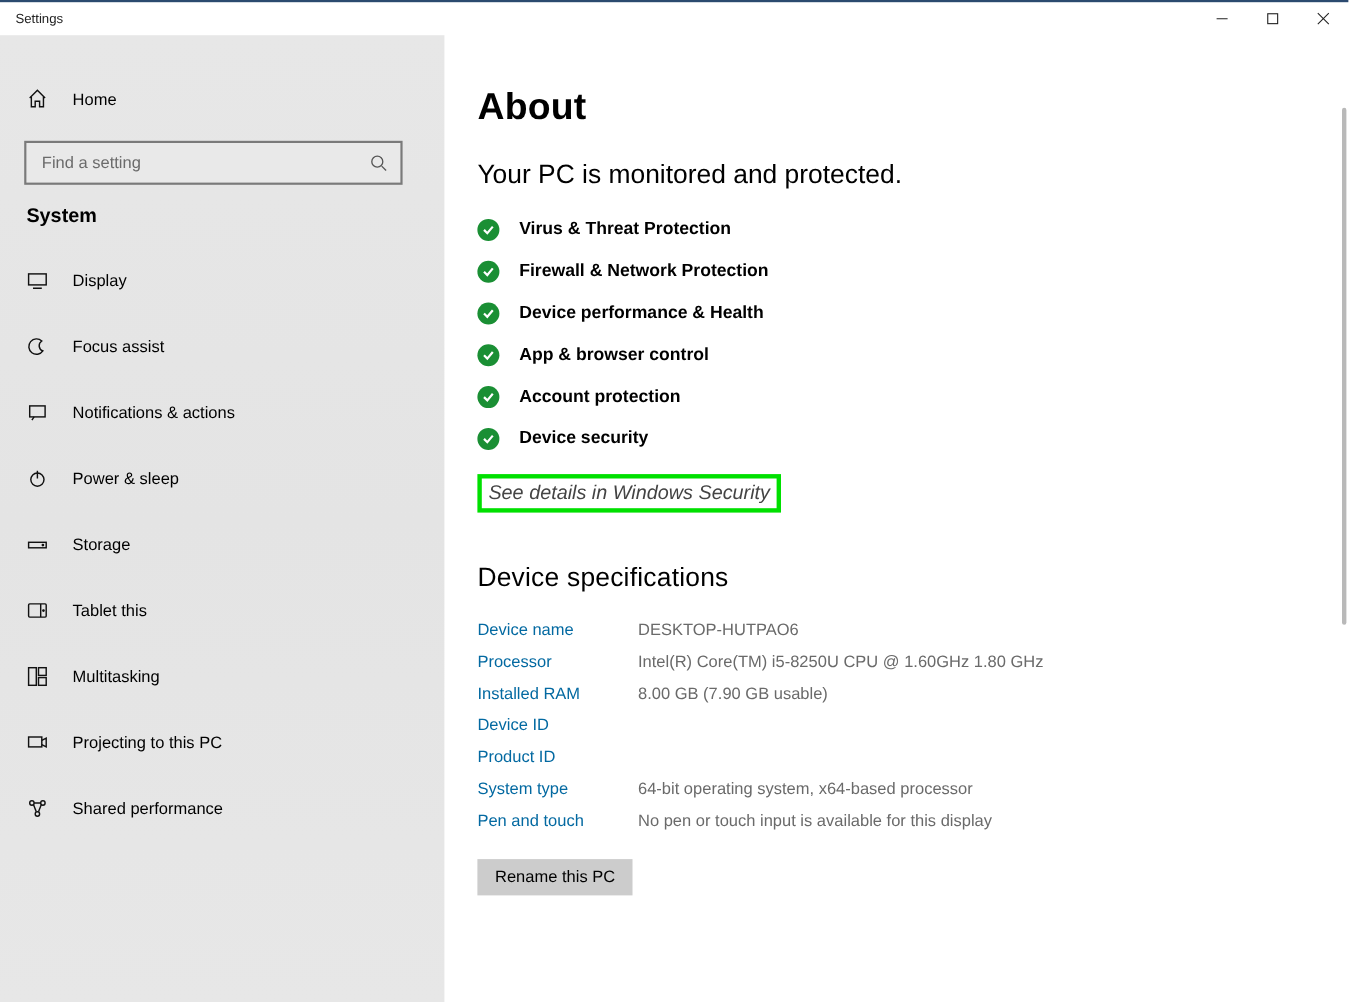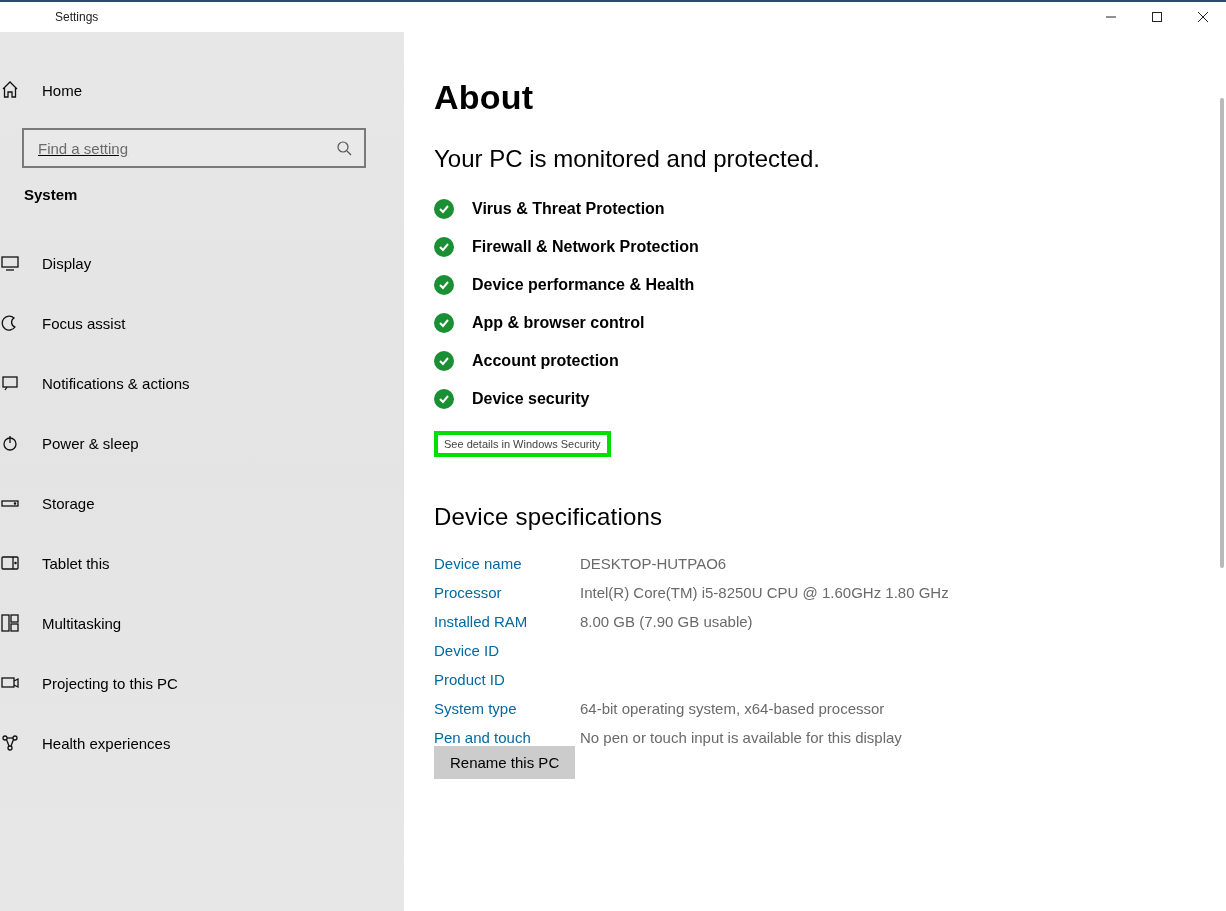--- a/index.html
+++ b/index.html
@@ -1,47 +1,47 @@
 <!DOCTYPE html>
 <html><head>
 <meta charset="utf-8">
 <style>
   html,body{margin:0;padding:0;height:100%;font-family:"Segoe UI",Arial,sans-serif;background:#fff;color:#000;}
   .window{width:1226px;height:911px;position:relative;border-top:2px solid #2b4a6f;overflow:hidden;}
   .titlebar{height:30px;display:flex;align-items:center;justify-content:space-between;font-size:12px;}
-  .titlebar-left{padding-left:14px;color:#222;margin-left:41px;}
+  .titlebar-left{padding-left:14px;color:#222;}
   .titlebar-right{display:flex;}
   .winbtn{width:46px;height:30px;display:flex;align-items:center;justify-content:center;cursor:pointer;}
   .winbtn svg{display:block;}
   .body{display:flex;height:calc(100% - 30px);}
   .sidebar{width:404px;height:100%;background:linear-gradient(180deg,#e7e7e7 0%, #e4e4e4 50%, #e7e7e7 100%);box-sizing:border-box;padding-top:34px;}
-  .home-row,.nav-item{display:flex;align-items:center;height:44px;gap:22px;font-size:15px;cursor:pointer;}
+  .home-row,.nav-item{display:flex;align-items:center;height:44px;padding-left:24px;gap:22px;font-size:15px;cursor:pointer;}
   .home-row{height:48px;margin-bottom:14px;}
   .nav-icon{width:20px;height:20px;display:flex;align-items:center;justify-content:center;color:#111;}
   .nav-icon svg{display:block;}
-  .search-wrap{margin:0 38px 18px 22px;text-decoration:underline;}
+  .search-wrap{margin:0 38px 18px 22px;}
   .search-box{display:flex;align-items:center;height:36px;border:2px solid #7a7a7a;background:#e9e9e9;padding:0 10px 0 12px;}
   .search-box input{flex:1;border:none;outline:none;background:transparent;font-size:15px;color:#555;}
   .search-box input::placeholder{color:#6b6b6b;}
-  .section-label{padding:0 0 6px 24px;font-weight:600;font-size:15px;margin-bottom:32px;}
+  .section-label{padding:0 0 6px 24px;font-weight:600;font-size:18px;margin-bottom:20px;}
   .nav-list{display:flex;flex-direction:column;gap:16px;}
   .main{flex:1;position:relative;overflow:hidden;}
   .main-scroll{position:absolute;inset:0;overflow:hidden;}
   .content{padding:46px 0 0 30px;width:820px;}
   h1{font-weight:600;font-size:34px;margin:0 0 28px 0;letter-spacing:0.2px;}
   h2{font-weight:400;font-size:24px;margin:0 0 26px 0;}
   h3{font-weight:400;font-size:24px;margin:46px 0 24px 0;letter-spacing:0.2px;}
   .status-list{display:flex;flex-direction:column;gap:18px;margin-bottom:22px;}
   .status-row{display:flex;align-items:center;gap:18px;font-weight:600;font-size:16px;}
   .check{width:20px;height:20px;border-radius:50%;background:#1a8f34;display:flex;align-items:center;justify-content:center;}
-  .link-highlight{display:inline-block;border:4px solid #00e000;padding:3px 6px;font-size:11px;color:#444;cursor:pointer;}
+  .link-highlight{display:inline-block;border:4px solid #00e000;padding:3px 6px;font-size:18px;color:#444;cursor:pointer;font-style:italic;}
   .spec-table{display:grid;grid-template-columns:146px auto;row-gap:12px;font-size:15px;color:#3c3c3c;}
   .spec-label{color:#0369a1;}
   .spec-value{color:#6a6a6a;}
-  .btn{display:inline-block;background:#ccc;border:none;padding:8px 16px;font-size:15px;cursor:pointer;}
+  .btn{margin-top:26px;display:inline-block;background:#ccc;border:none;padding:8px 16px;font-size:15px;cursor:pointer;}
   .scrollbar{position:absolute;right:2px;top:66px;width:4px;height:470px;background:#b9b9b9;border-radius:2px;}
 </style>
 </head>
 <body>
 
 <div class="window">
   <div class="titlebar">
     <div class="titlebar-left">Settings</div>
     <div class="titlebar-right">
       <div class="winbtn">
@@ -179,21 +179,21 @@
           <span class="nav-icon">
               <svg width="20" height="20" viewBox="0 0 20 20" fill="none" stroke="#111" stroke-width="1.3">
                 <circle cx="5" cy="5" r="2"></circle>
                 <circle cx="15" cy="5" r="2"></circle>
                 <circle cx="10" cy="15" r="2"></circle>
                 <line x1="6.5" y1="6.5" x2="9" y2="13"></line>
                 <line x1="13.5" y1="6.5" x2="11" y2="13"></line>
                 <line x1="7" y1="5" x2="13" y2="5"></line>
               </svg>
             </span>
-          <span>Health experiences</span>
+          <span>Shared performance</span>
         </div>
 
       </div>
     </div>
 
     <div class="main">
       <div class="main-scroll">
         <div class="content">
           <h1>About</h1>
           <h2>Your PC is monitored and protected.</h2>

